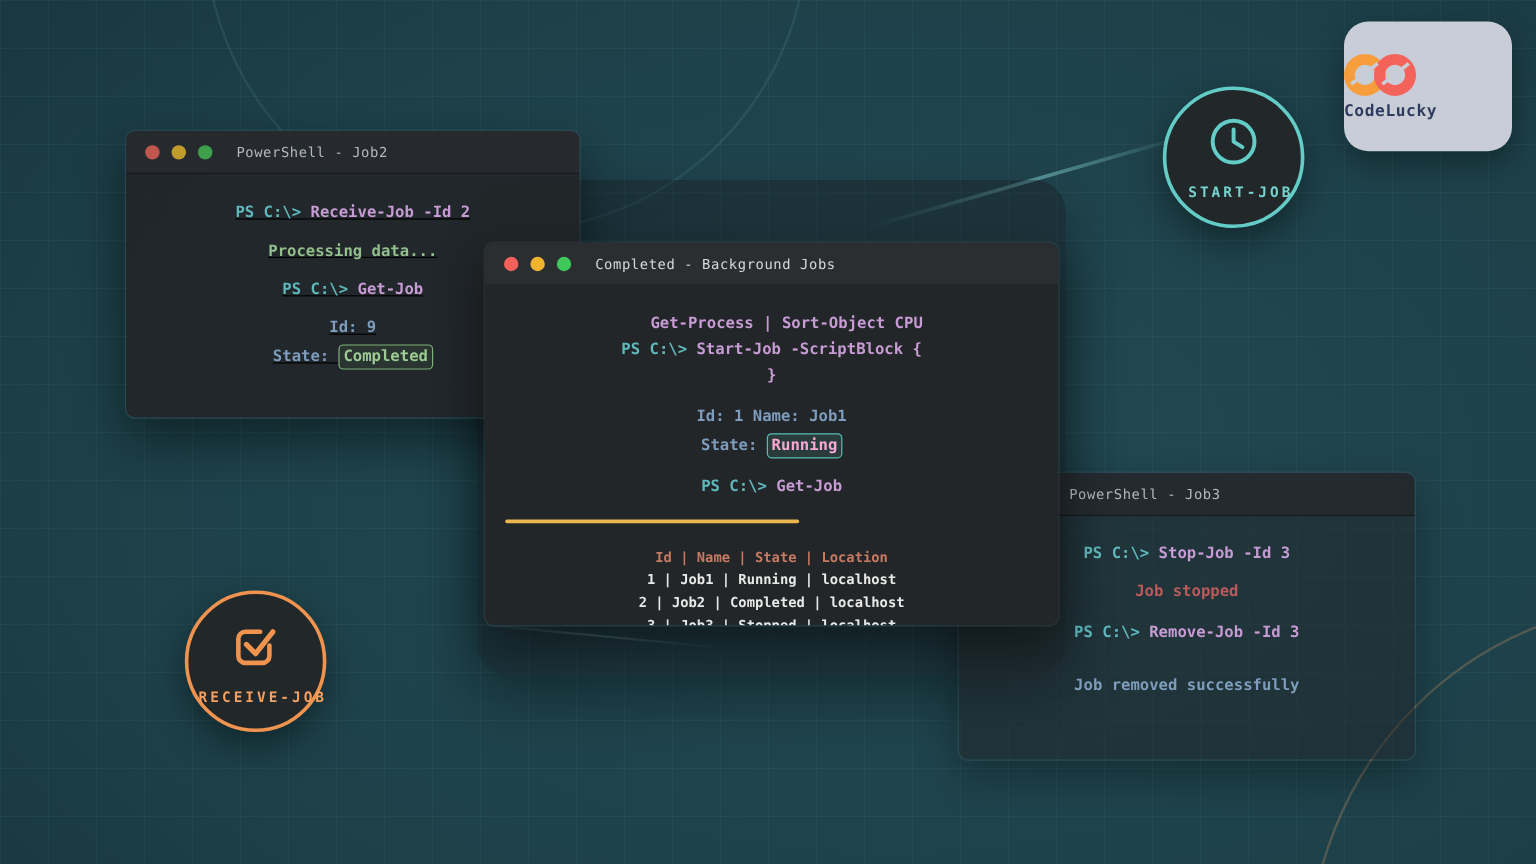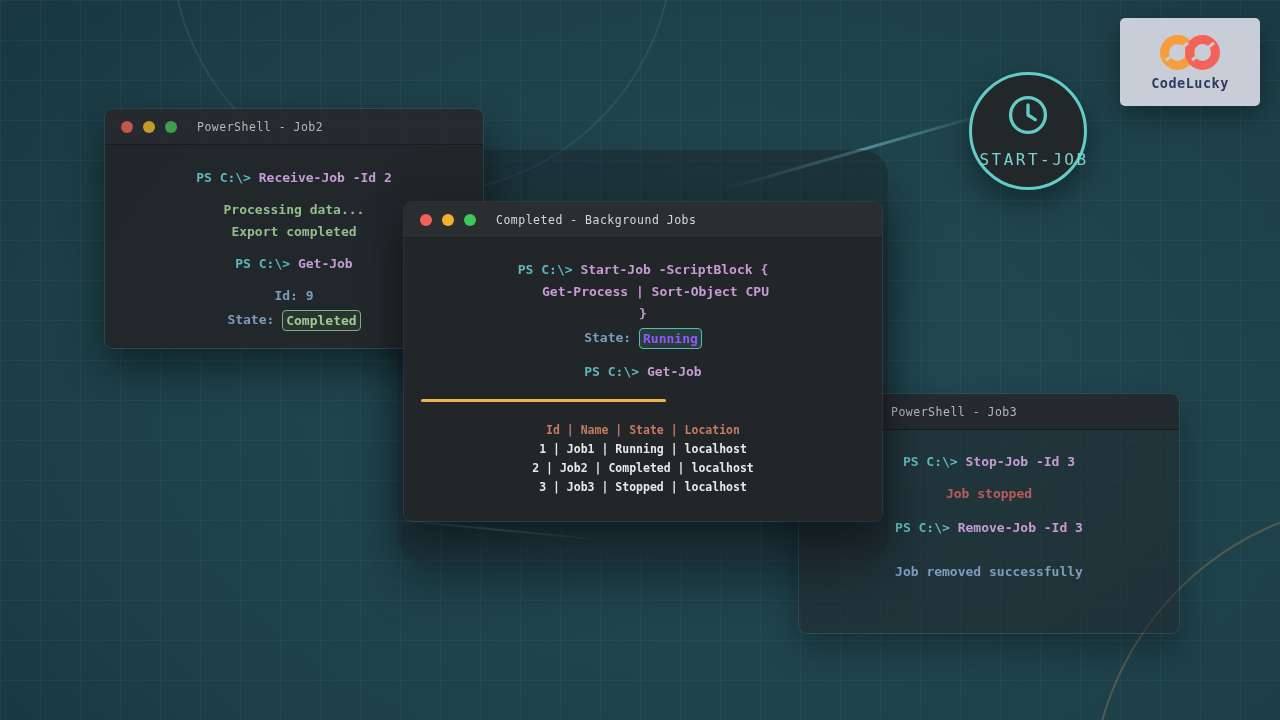--- a/index.html
+++ b/index.html
@@ -18,21 +18,21 @@
   .s1{left:723px;top:188px;width:265px;height:3px;transform:rotate(-16deg);
     background:linear-gradient(90deg, rgba(130,210,215,0), rgba(130,210,215,0.55) 55%, rgba(130,210,215,0.05));}
   .s2{left:396px;top:519px;width:200px;height:2px;transform:rotate(5.5deg);
     background:linear-gradient(90deg, rgba(130,210,215,0.05), rgba(150,215,220,0.40), rgba(130,210,215,0.05));}
   .ghost{position:absolute;left:398px;top:150px;width:490px;height:413px;border-radius:26px;
     background:rgba(22,26,30,0.40);box-shadow:0 22px 50px rgba(0,0,0,0.30);z-index:2;}
 
   .win{position:absolute;border-radius:9px;overflow:hidden;
     border:1px solid rgba(255,255,255,0.05);box-shadow:0 18px 42px rgba(0,0,0,0.45);text-align:center;}
   .win-job2{left:104px;top:108px;width:378px;height:239px;z-index:4;}
-  .win-job2 .wbody{background:rgba(34,37,40,0.94);}
+  .win-job2 .wbody{background:rgba(34,37,40,0.94);text-decoration:underline;}
   .win-job2 .bar{background:rgba(39,42,45,0.96);}
   .win-main{left:403px;top:201px;width:478px;height:319px;z-index:5;}
   .win-main .wbody{background:#232629;}
   .win-main .bar{background:#2b2e31;}
   .win-job3{left:798px;top:393px;width:380px;height:239px;z-index:3;box-shadow:0 14px 34px rgba(0,0,0,0.30);}
   .win-job3 .wbody{background:rgba(33,37,41,0.52);}
   .win-job3 .bar{background:rgba(36,39,43,0.88);}
 
   .bar{height:36px;display:flex;align-items:center;padding:0 16px;
     border-bottom:1px solid rgba(0,0,0,0.35);box-sizing:border-box;}
@@ -50,37 +50,37 @@
   .tl{font-size:13px;font-weight:bold;line-height:22px;height:22px;white-space:pre;}
   .seg-prompt{color:#5fb8bc;}
   .seg-cmd{color:#c79bd4;}
   .seg-ok{color:#93bf8c;}
   .seg-info{color:#7e9cbc;}
   .seg-err{color:#bc5b5b;}
   .state-line{height:26px;line-height:26px;}
   .state-box{display:inline-block;height:19px;line-height:19px;padding:0 3px;border-radius:4px;
     border:1.5px solid;vertical-align:middle;}
   .box-green{border-color:#7db277;color:#9ccb93;background:rgba(125,180,115,0.10);}
-  .box-teal{border-color:#55bdb7;color:#8b5cf6;background:rgba(85,190,180,0.14);}
+  .box-teal{border-color:#55bdb7;color:#f9a8d4;background:rgba(85,190,180,0.14);}
   .divider{width:245px;height:3px;border-radius:2px;background:#ecb54e;margin-top:16px;}
   .trow{font-size:11.5px;font-weight:bold;line-height:19px;height:19px;white-space:pre;}
   .trow-h{color:#c67a61;}
   .trow-r{color:#e8e8e6;}
 
   .cbadge{position:absolute;width:112px;height:112px;border-radius:50%;z-index:6;
     display:flex;flex-direction:column;align-items:center;justify-content:center;gap:9px;
     background:rgba(34,39,41,0.96);box-shadow:0 12px 30px rgba(0,0,0,0.40);}
   .badge-start{left:969px;top:72px;border:3px solid #63ccc7;}
   .badge-receive{left:154px;top:492px;border:3px solid #ef934e;}
-  .blabel{font-size:16px;font-weight:normal;letter-spacing:2.5px;white-space:nowrap;padding-left:12px;}
+  .blabel{font-size:12px;font-weight:bold;letter-spacing:2.5px;white-space:nowrap;padding-left:12px;}
   .blabel-teal{color:#76d3cd;}
   .blabel-orange{color:#f5a061;}
 
-  .brand-card{position:absolute;left:1120px;top:18px;width:140px;height:88px;border-radius:5px;
-    background:#c8cdd7;z-index:6;display:flex;flex-direction:column;align-items:center;justify-content:center;
+  .brand-card{position:absolute;left:1120px;top:18px;width:140px;height:108px;border-radius:20px;
+    background:#c8cdd7;z-index:6;display:flex;flex-direction:column;align-items:flex-start;justify-content:center;
     gap:3px;box-shadow:0 10px 26px rgba(0,0,0,0.35);}
   .infinity{position:relative;display:flex;align-items:center;height:38px;}
   .ring{width:35px;height:35px;border-radius:50%;box-sizing:border-box;}
   .ring-l{border:9px solid #f79d3c;}
   .ring-r{border:9px solid #f4635a;margin-left:-10px;}
   .slash{position:absolute;width:28px;height:3px;background:#c8cdd7;transform:rotate(-38deg);}
   .slash-l{left:3px;top:16px;}
   .slash-r{right:3px;top:16px;}
   .brand-name{font-size:13.5px;font-weight:bold;letter-spacing:0.5px;color:#2e3b5e;}
 </style>
@@ -113,58 +113,67 @@
   <div class="win win-job2">
     <div class="bar dim">
       <span class="dot dot-r"></span>
       <span class="dot dot-y"></span>
       <span class="dot dot-g"></span>
       <span class="wtitle">PowerShell - Job2</span>
     </div>
     <div class="wbody pad-job2">
       <div class="tl"><span class="seg-prompt">PS C:\&gt; </span><span class="seg-cmd">Receive-Job -Id 2</span></div>
       <div class="tl seg-ok" style="margin-top:10px">Processing data...</div>
-      <div class="tl seg-ok">Export completed</div>
       <div class="tl" style="margin-top:10px"><span class="seg-prompt">PS C:\&gt; </span><span class="seg-cmd">Get-Job</span></div>
       <div class="tl seg-info" style="margin-top:10px">Id: 9</div>
       <div class="tl state-line"><span class="seg-info">State: </span><span class="state-box box-green">Completed</span></div>
     </div>
   </div>
 
   <div class="win win-main">
     <div class="bar">
       <span class="dot dot-r"></span>
       <span class="dot dot-y"></span>
       <span class="dot dot-g"></span>
       <span class="wtitle">Completed - Background Jobs</span>
     </div>
     <div class="wbody pad-main">
+      <div class="tl seg-cmd" style="padding-left:25px">Get-Process | Sort-Object CPU</div>
       <div class="tl"><span class="seg-prompt">PS C:\&gt; </span><span class="seg-cmd">Start-Job -ScriptBlock {</span></div>
-      <div class="tl seg-cmd" style="padding-left:25px">Get-Process | Sort-Object CPU</div>
       <div class="tl seg-cmd">}</div>
+      <div class="tl seg-info" style="margin-top:12px">Id: 1 Name: Job1</div>
       <div class="tl state-line"><span class="seg-info">State: </span><span class="state-box box-teal">Running</span></div>
       <div class="tl" style="margin-top:10px"><span class="seg-prompt">PS C:\&gt; </span><span class="seg-cmd">Get-Job</span></div>
       <div class="divider"></div>
       <div class="trow trow-h" style="margin-top:19px">Id | Name | State | Location</div>
       <div class="trow trow-r">1 | Job1 | Running | localhost</div>
       <div class="trow trow-r">2 | Job2 | Completed | localhost</div>
       <div class="trow trow-r">3 | Job3 | Stopped | localhost</div>
     </div>
   </div>
 
   <div class="cbadge badge-start">
     <span>
       <svg width="44" height="44" viewBox="0 0 48 48" fill="none">
         <circle cx="24" cy="24" r="19" stroke="#63ccc7" stroke-width="3.6"></circle>
         <path d="M24 13 V24 L32 29" stroke="#63ccc7" stroke-width="3.6" stroke-linecap="round" stroke-linejoin="round"></path>
       </svg>
     </span>
     <span class="blabel blabel-teal">START-JOB</span>
   </div>
 
+  <div class="cbadge badge-receive">
+    <span>
+      <svg width="46" height="46" viewBox="0 0 48 48" fill="none">
+        <path d="M36 24 v9 a6 6 0 0 1 -6 6 h-15 a6 6 0 0 1 -6 -6 v-15 a6 6 0 0 1 6 -6 h13" stroke="#ef934e" stroke-width="4" stroke-linecap="round"></path>
+        <path d="M16 23 L24 31 L39 12" stroke="#ef934e" stroke-width="4.5" stroke-linecap="round" stroke-linejoin="round"></path>
+      </svg>
+    </span>
+    <span class="blabel blabel-orange">RECEIVE-JOB</span>
+  </div>
 
   <div class="brand-card">
     <div class="infinity">
       <span class="ring ring-l"></span>
       <span class="ring ring-r"></span>
       <span class="slash slash-l"></span>
       <span class="slash slash-r"></span>
     </div>
     <div class="brand-name">CodeLucky</div>
   </div>

